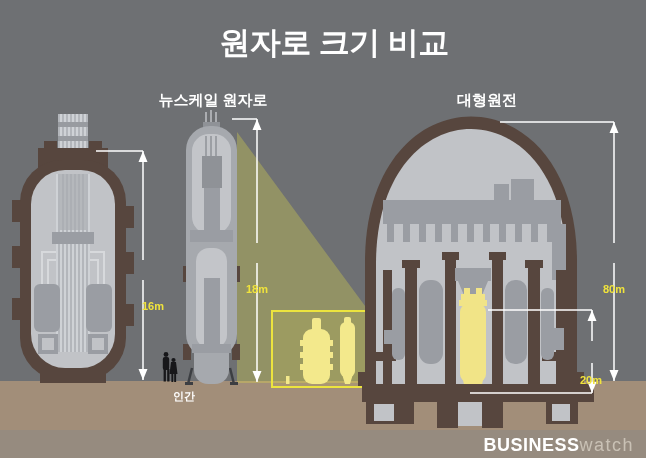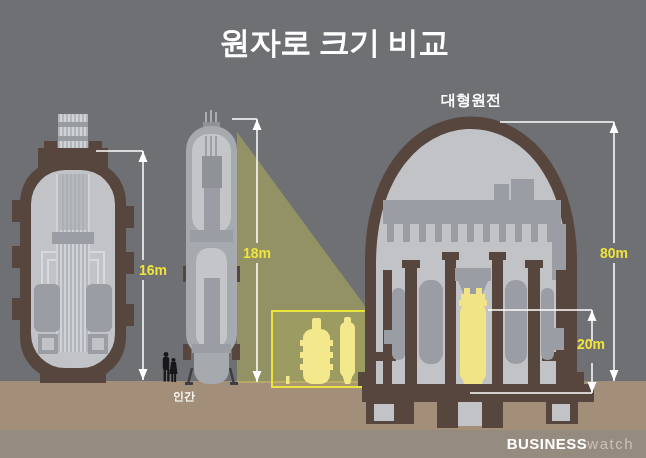--- a/index.html
+++ b/index.html
@@ -14,32 +14,32 @@
   .page-title{
     position:absolute;left:11px;top:22px;width:646px;text-align:center;
     color:#ffffff;font-size:31px;font-weight:800;letter-spacing:-0.5px;
   }
   .reactor-label{
     position:absolute;transform:translate(-50%,0);white-space:nowrap;
     color:#ffffff;font-size:15px;font-weight:700;
   }
   .dim-label{
     position:absolute;transform:translate(-50%,-50%);white-space:nowrap;
-    color:#f0e33c;font-size:14px;font-weight:700;
+    color:#f0e33c;font-size:11px;font-weight:700;margin-top:36px;
   }
   .human-label{
     position:absolute;transform:translate(-50%,0);white-space:nowrap;
     color:#ffffff;font-size:11px;font-weight:700;margin-left:12px;
   }
   .credit{
     position:absolute;left:13px;top:436px;
     color:#f2efe9;font-size:12px;font-weight:400;letter-spacing:0px;
   }
   .brand{
-    position:absolute;right:12px;top:435px;font-size:15px;white-space:nowrap;
+    position:absolute;right:12px;top:435px;font-size:18px;white-space:nowrap;
   }
   .brand .bold{color:#ffffff;font-weight:800;letter-spacing:0.5px;}
   .brand .light{color:#c9c1b5;font-weight:400;letter-spacing:1.5px;}
 </style>
 </head>
 <body>
 
 <div class="stage">
 
   <div class="ground"></div>
@@ -256,21 +256,22 @@
       <line x1="470" y1="393" x2="592" y2="393"></line>
       <line x1="592" y1="310" x2="592" y2="341"></line>
       <line x1="592" y1="363" x2="592" y2="393"></line>
       <polygon points="587.5,321 596.5,321 592,310" stroke="none"></polygon>
       <polygon points="587.5,382 596.5,382 592,393" stroke="none"></polygon>
     </g>
   </svg>
 
   <div class="page-title">원자로 크기 비교</div>
 
-  <div class="reactor-label" style="left:471px;top:91px">대형원전</div>
+  <div class="reactor-label" style="left:213px;top:91px">뉴스케일 원자로</div>
+  <div class="reactor-label" style="left:487px;top:91px">대형원전</div>
 
   <div class="dim-label" style="left:153px;top:270px">16m</div>
   <div class="dim-label" style="left:257px;top:253px">18m</div>
   <div class="dim-label" style="left:614px;top:253px">80m</div>
   <div class="dim-label" style="left:591px;top:344px">20m</div>
 
   <div class="human-label" style="left:172px;top:389px">인간</div>
 
 
   <div class="brand">

